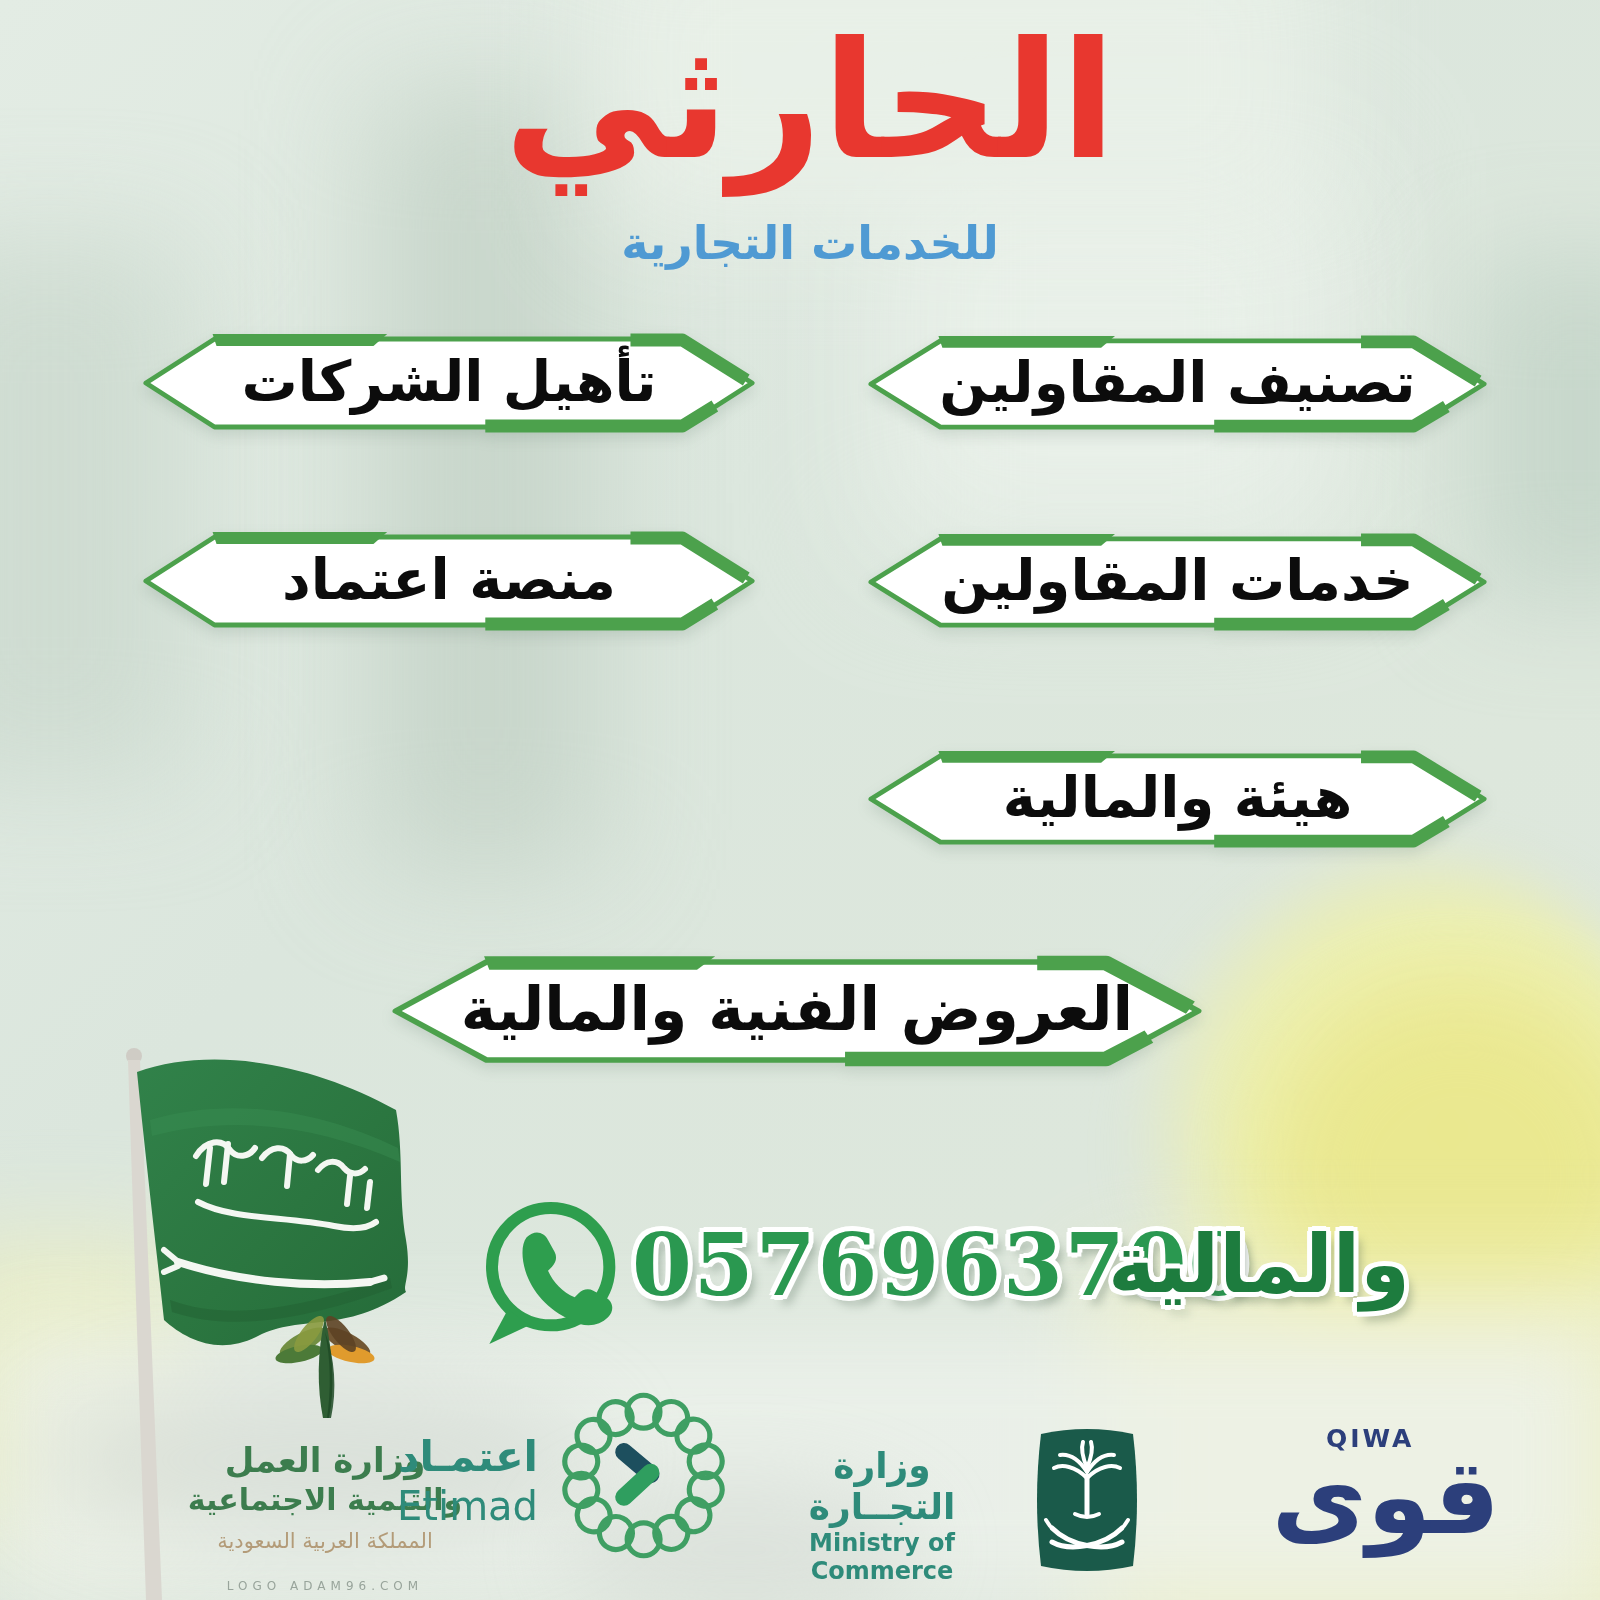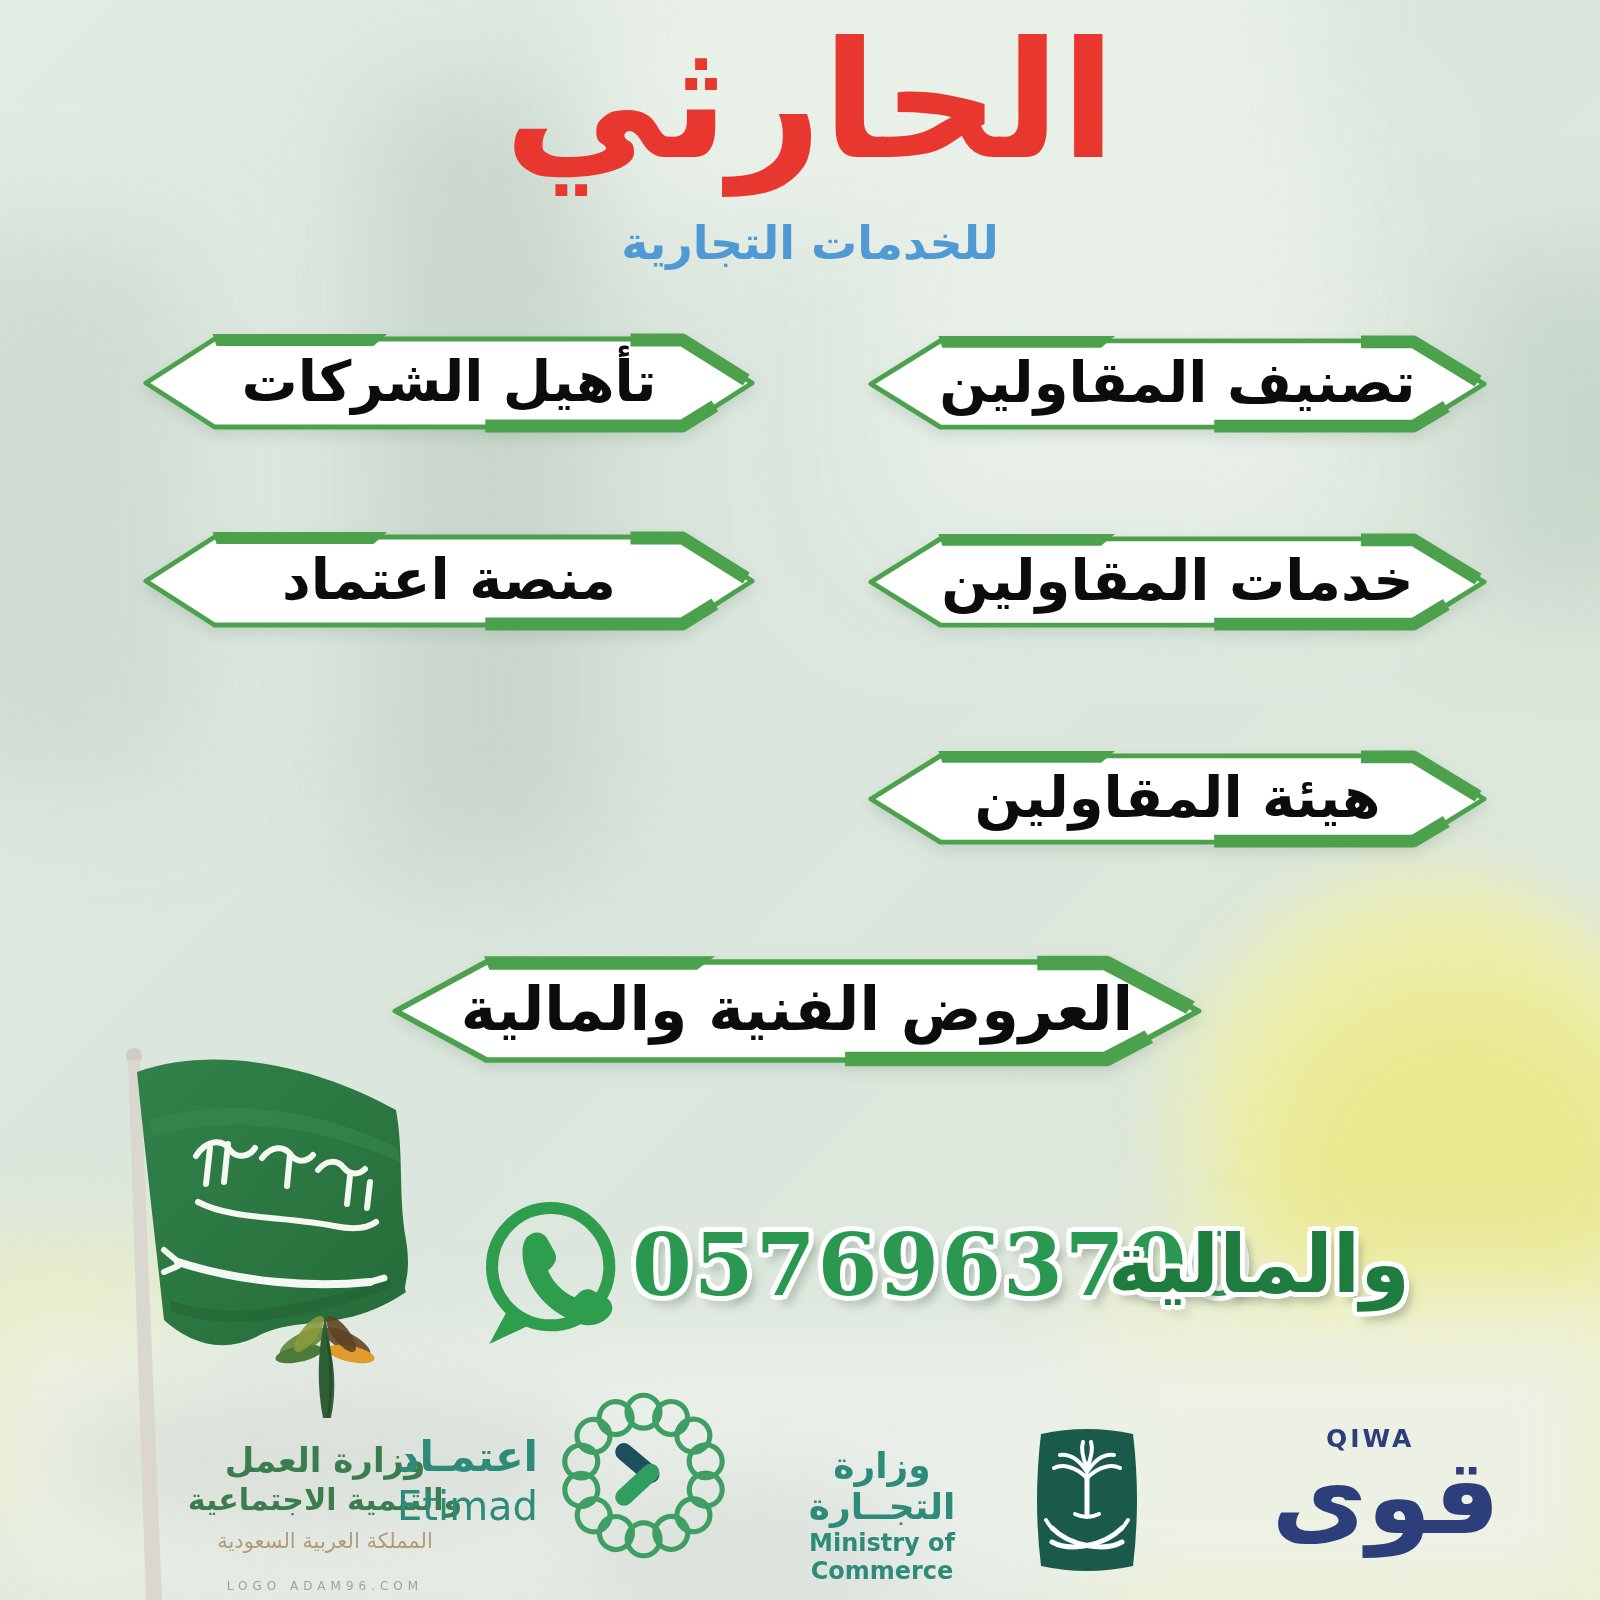--- a/index.html
+++ b/index.html
@@ -142,21 +142,21 @@
     <div class="lbl">خدمات المقاولين</div>
   </div>
 
   <div class="btn r3r">
     <svg class="frame" viewBox="0 0 630 104" preserveAspectRatio="none">
       <path d="M6 52 L76 8 H554 L624 52 L554 96 H76 Z" fill="#ffffff" stroke="#4ca14c" stroke-width="5" stroke-linejoin="round"></path>
       <path d="M74 3 L252 3 L238 15 L78 15 Z" fill="#4ca14c"></path>
       <path d="M500 9 H553 L618 49" fill="none" stroke="#4ca14c" stroke-width="13" stroke-linejoin="round"></path>
       <path d="M352 95 H553 L586 75" fill="none" stroke="#4ca14c" stroke-width="13" stroke-linejoin="round"></path>
     </svg>
-    <div class="lbl">هيئة المقاولين</div>
+    <div class="lbl">هيئة والمالية</div>
   </div>
 
 
   <div class="btn rc center">
     <svg class="frame" viewBox="0 0 630 104" preserveAspectRatio="none">
       <path d="M6 52 L76 8 H554 L624 52 L554 96 H76 Z" fill="#ffffff" stroke="#4ca14c" stroke-width="5" stroke-linejoin="round"></path>
       <path d="M74 3 L252 3 L238 15 L78 15 Z" fill="#4ca14c"></path>
       <path d="M500 9 H553 L618 49" fill="none" stroke="#4ca14c" stroke-width="13" stroke-linejoin="round"></path>
       <path d="M352 95 H553 L586 75" fill="none" stroke="#4ca14c" stroke-width="13" stroke-linejoin="round"></path>
     </svg>

